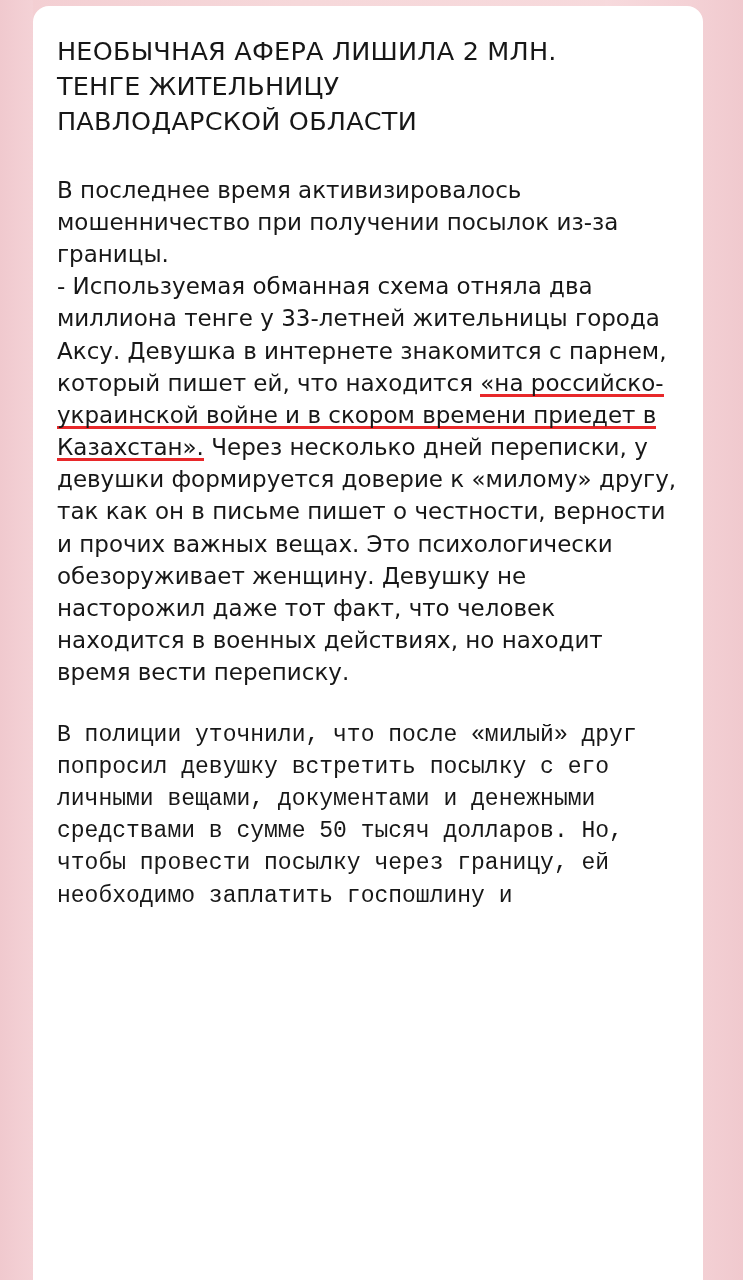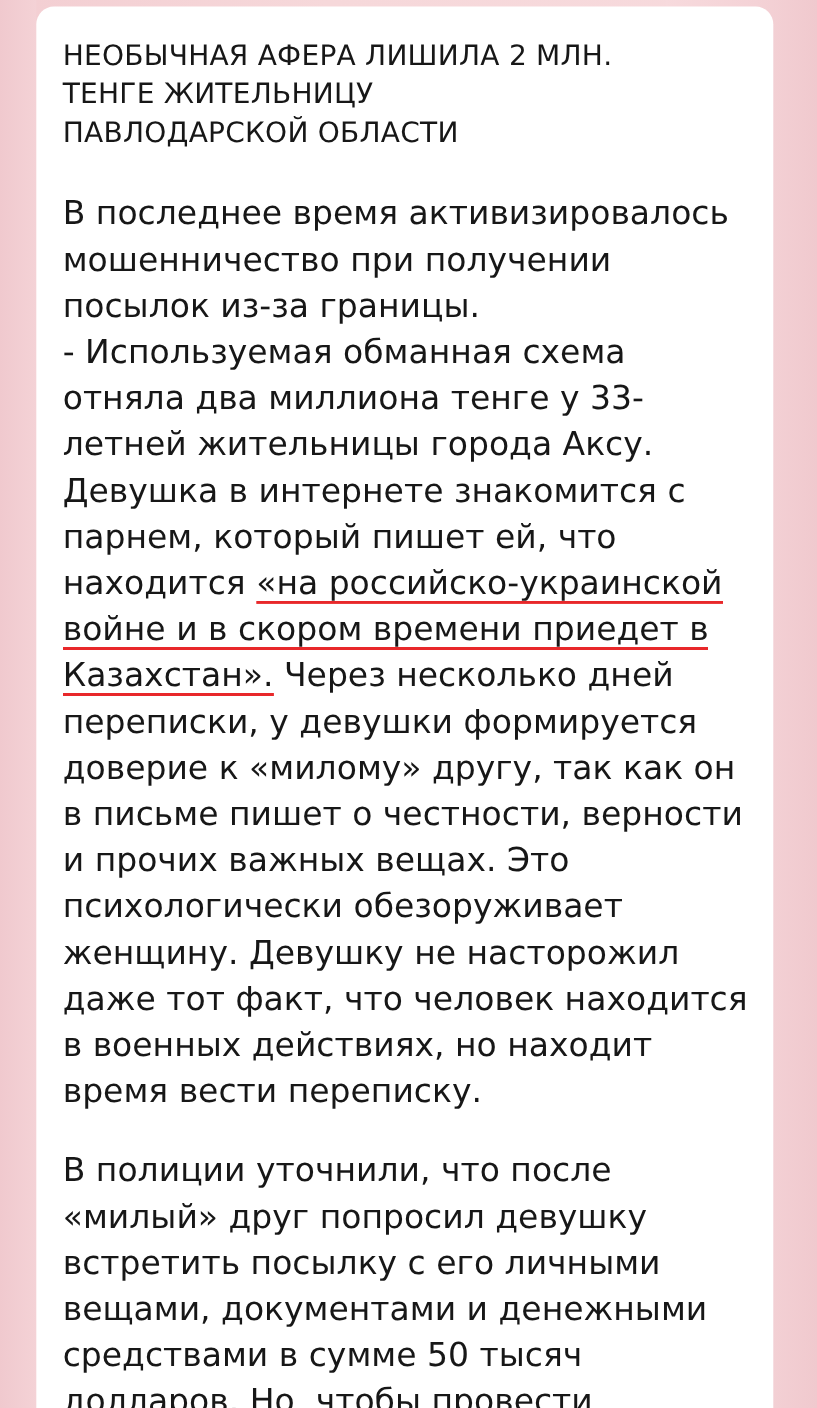--- a/index.html
+++ b/index.html
@@ -34,29 +34,30 @@
   .headline {
     font-size: 25.5px;
     line-height: 1.38;
     letter-spacing: 0.2px;
     color: #171717;
     font-weight: 400;
     margin: 0 0 34px 0;
     white-space: pre-line;
   }
   .body-text {
-    font-size: 30px;
+    font-size: 23px;
     line-height: 1.40;
     color: #171717;
     font-weight: 400;
     margin: 0;
     white-space: pre-line;
   }
   .para + .para {
     margin-top: 30px;
+    font-family: Liberation Mono, monospace;
   }
   .hl {
     position: relative;
     display: inline;
     background-image: linear-gradient(to top, #e8282a 0px, #e8282a 3px, transparent 3px);
     padding-bottom: 1px;
     margin-top: 16px;
   }
   .right-strip {
     position: absolute;

